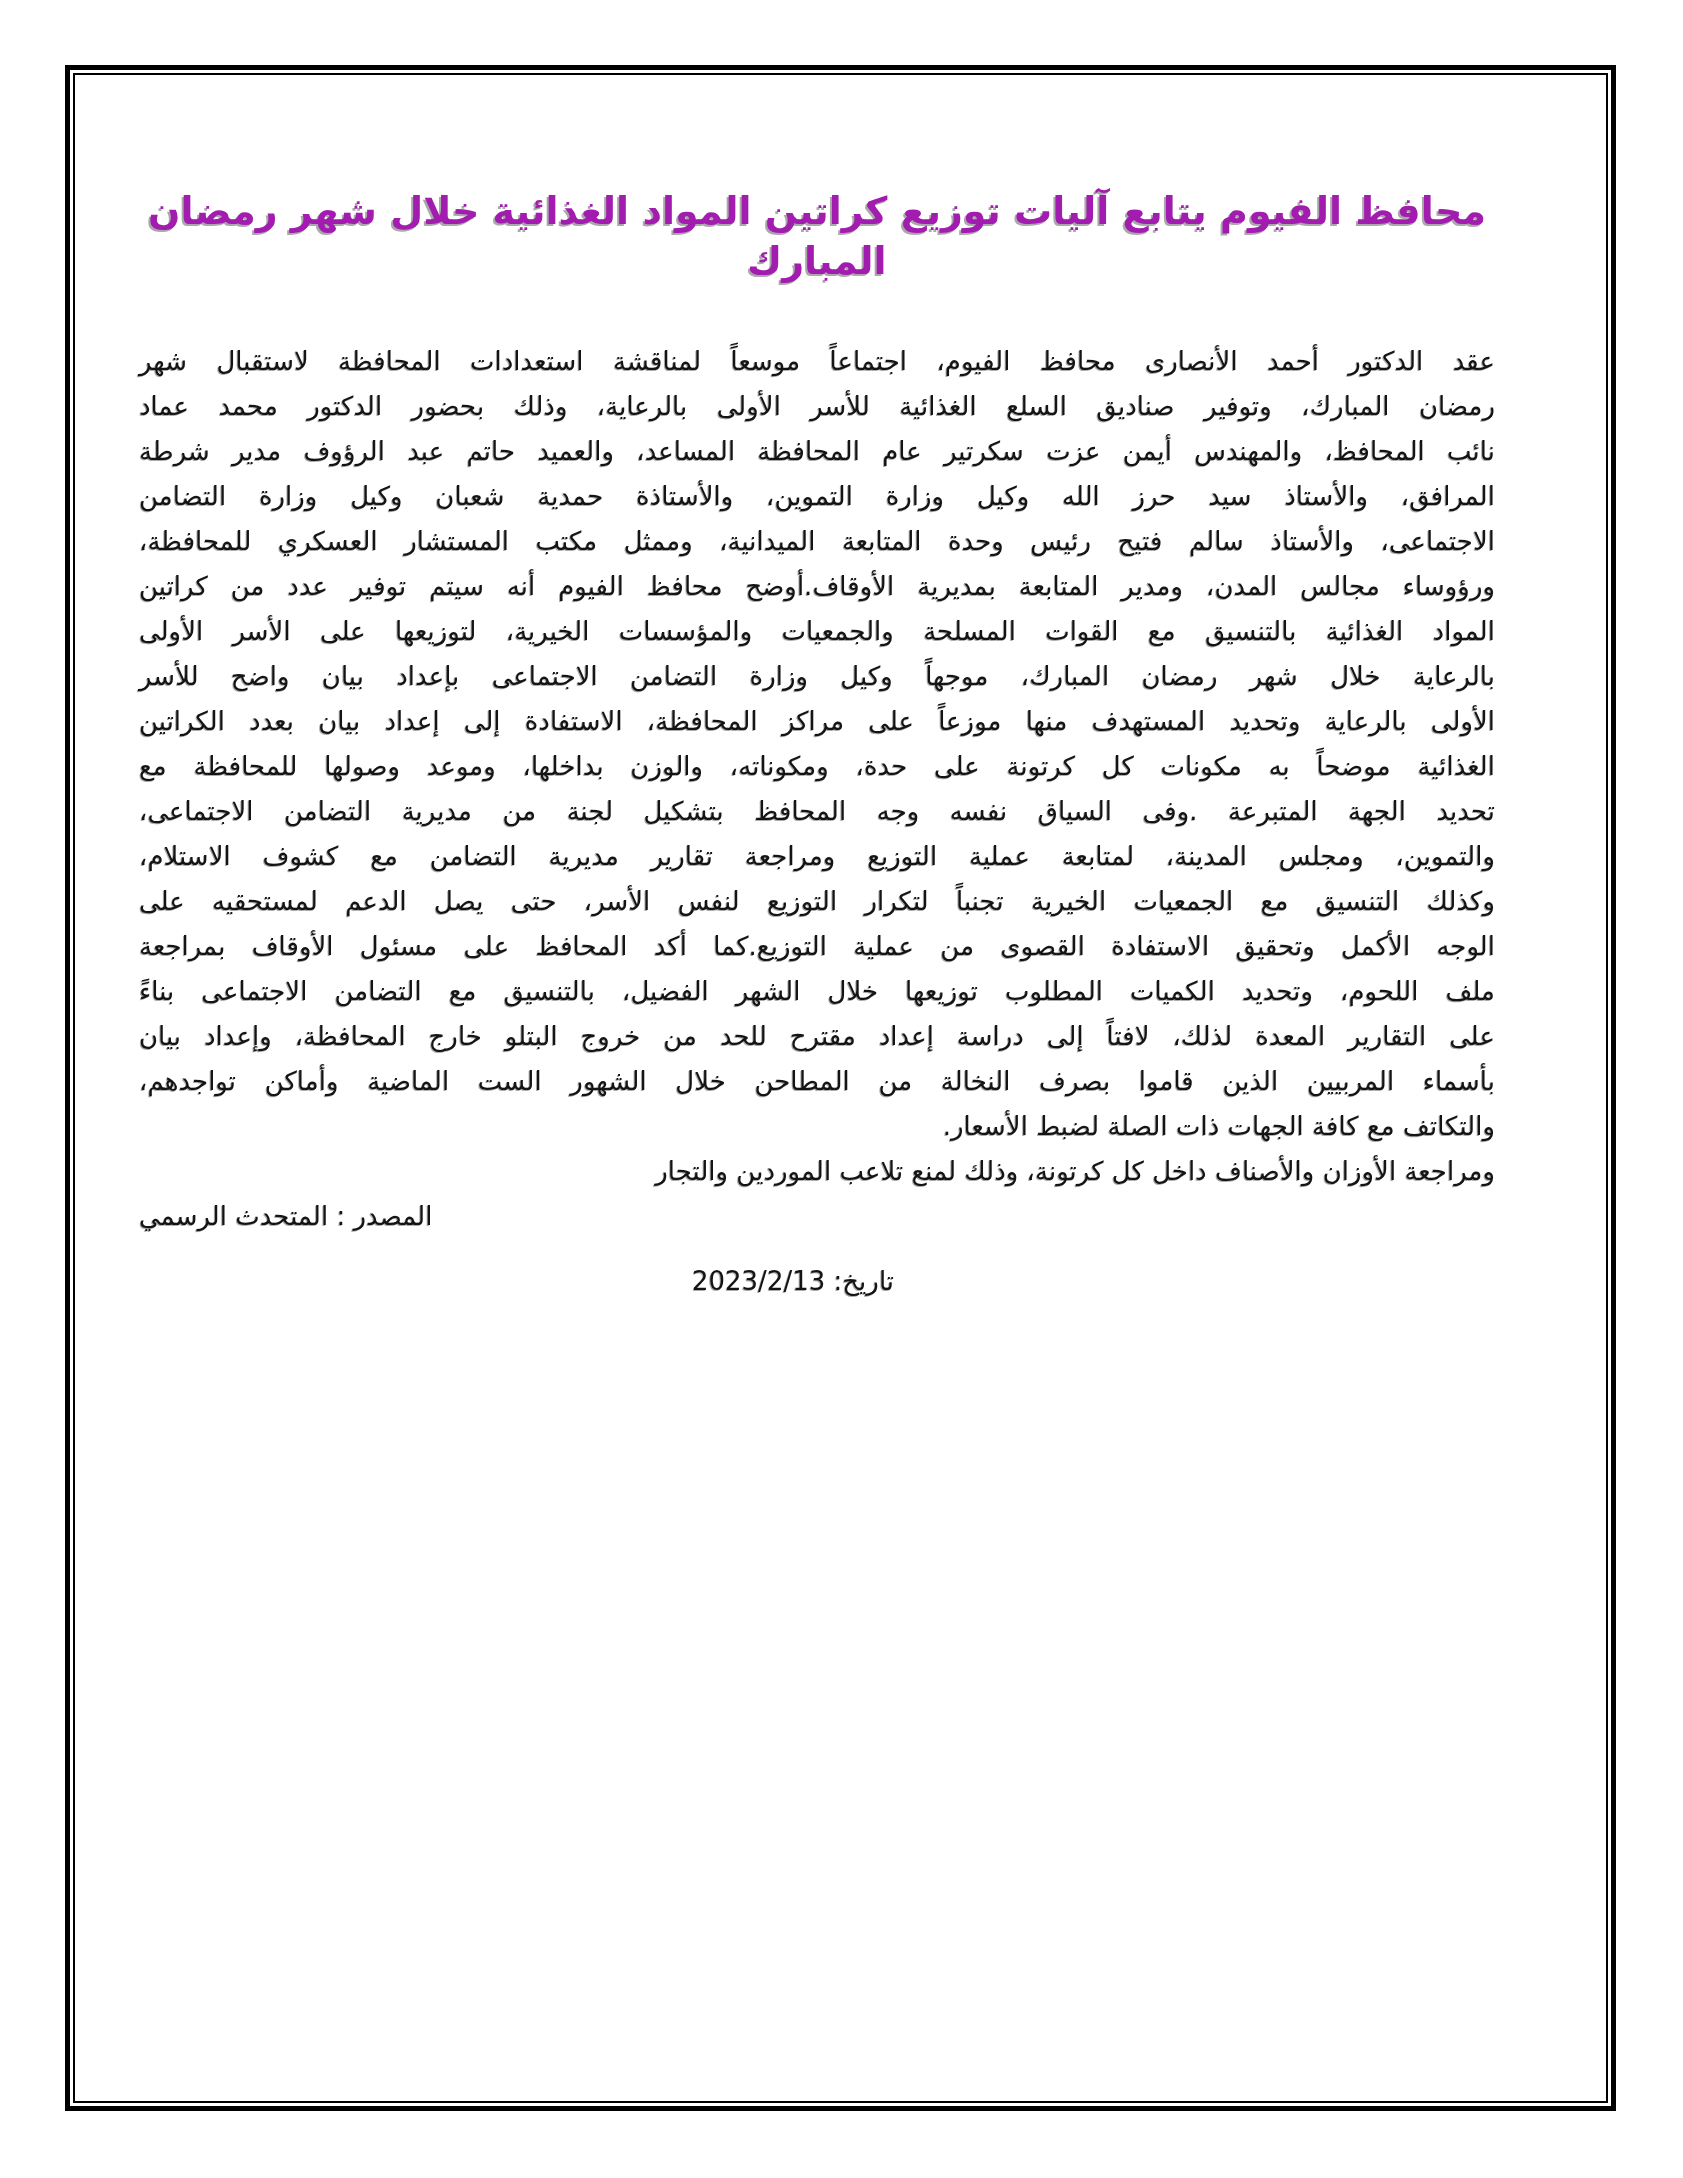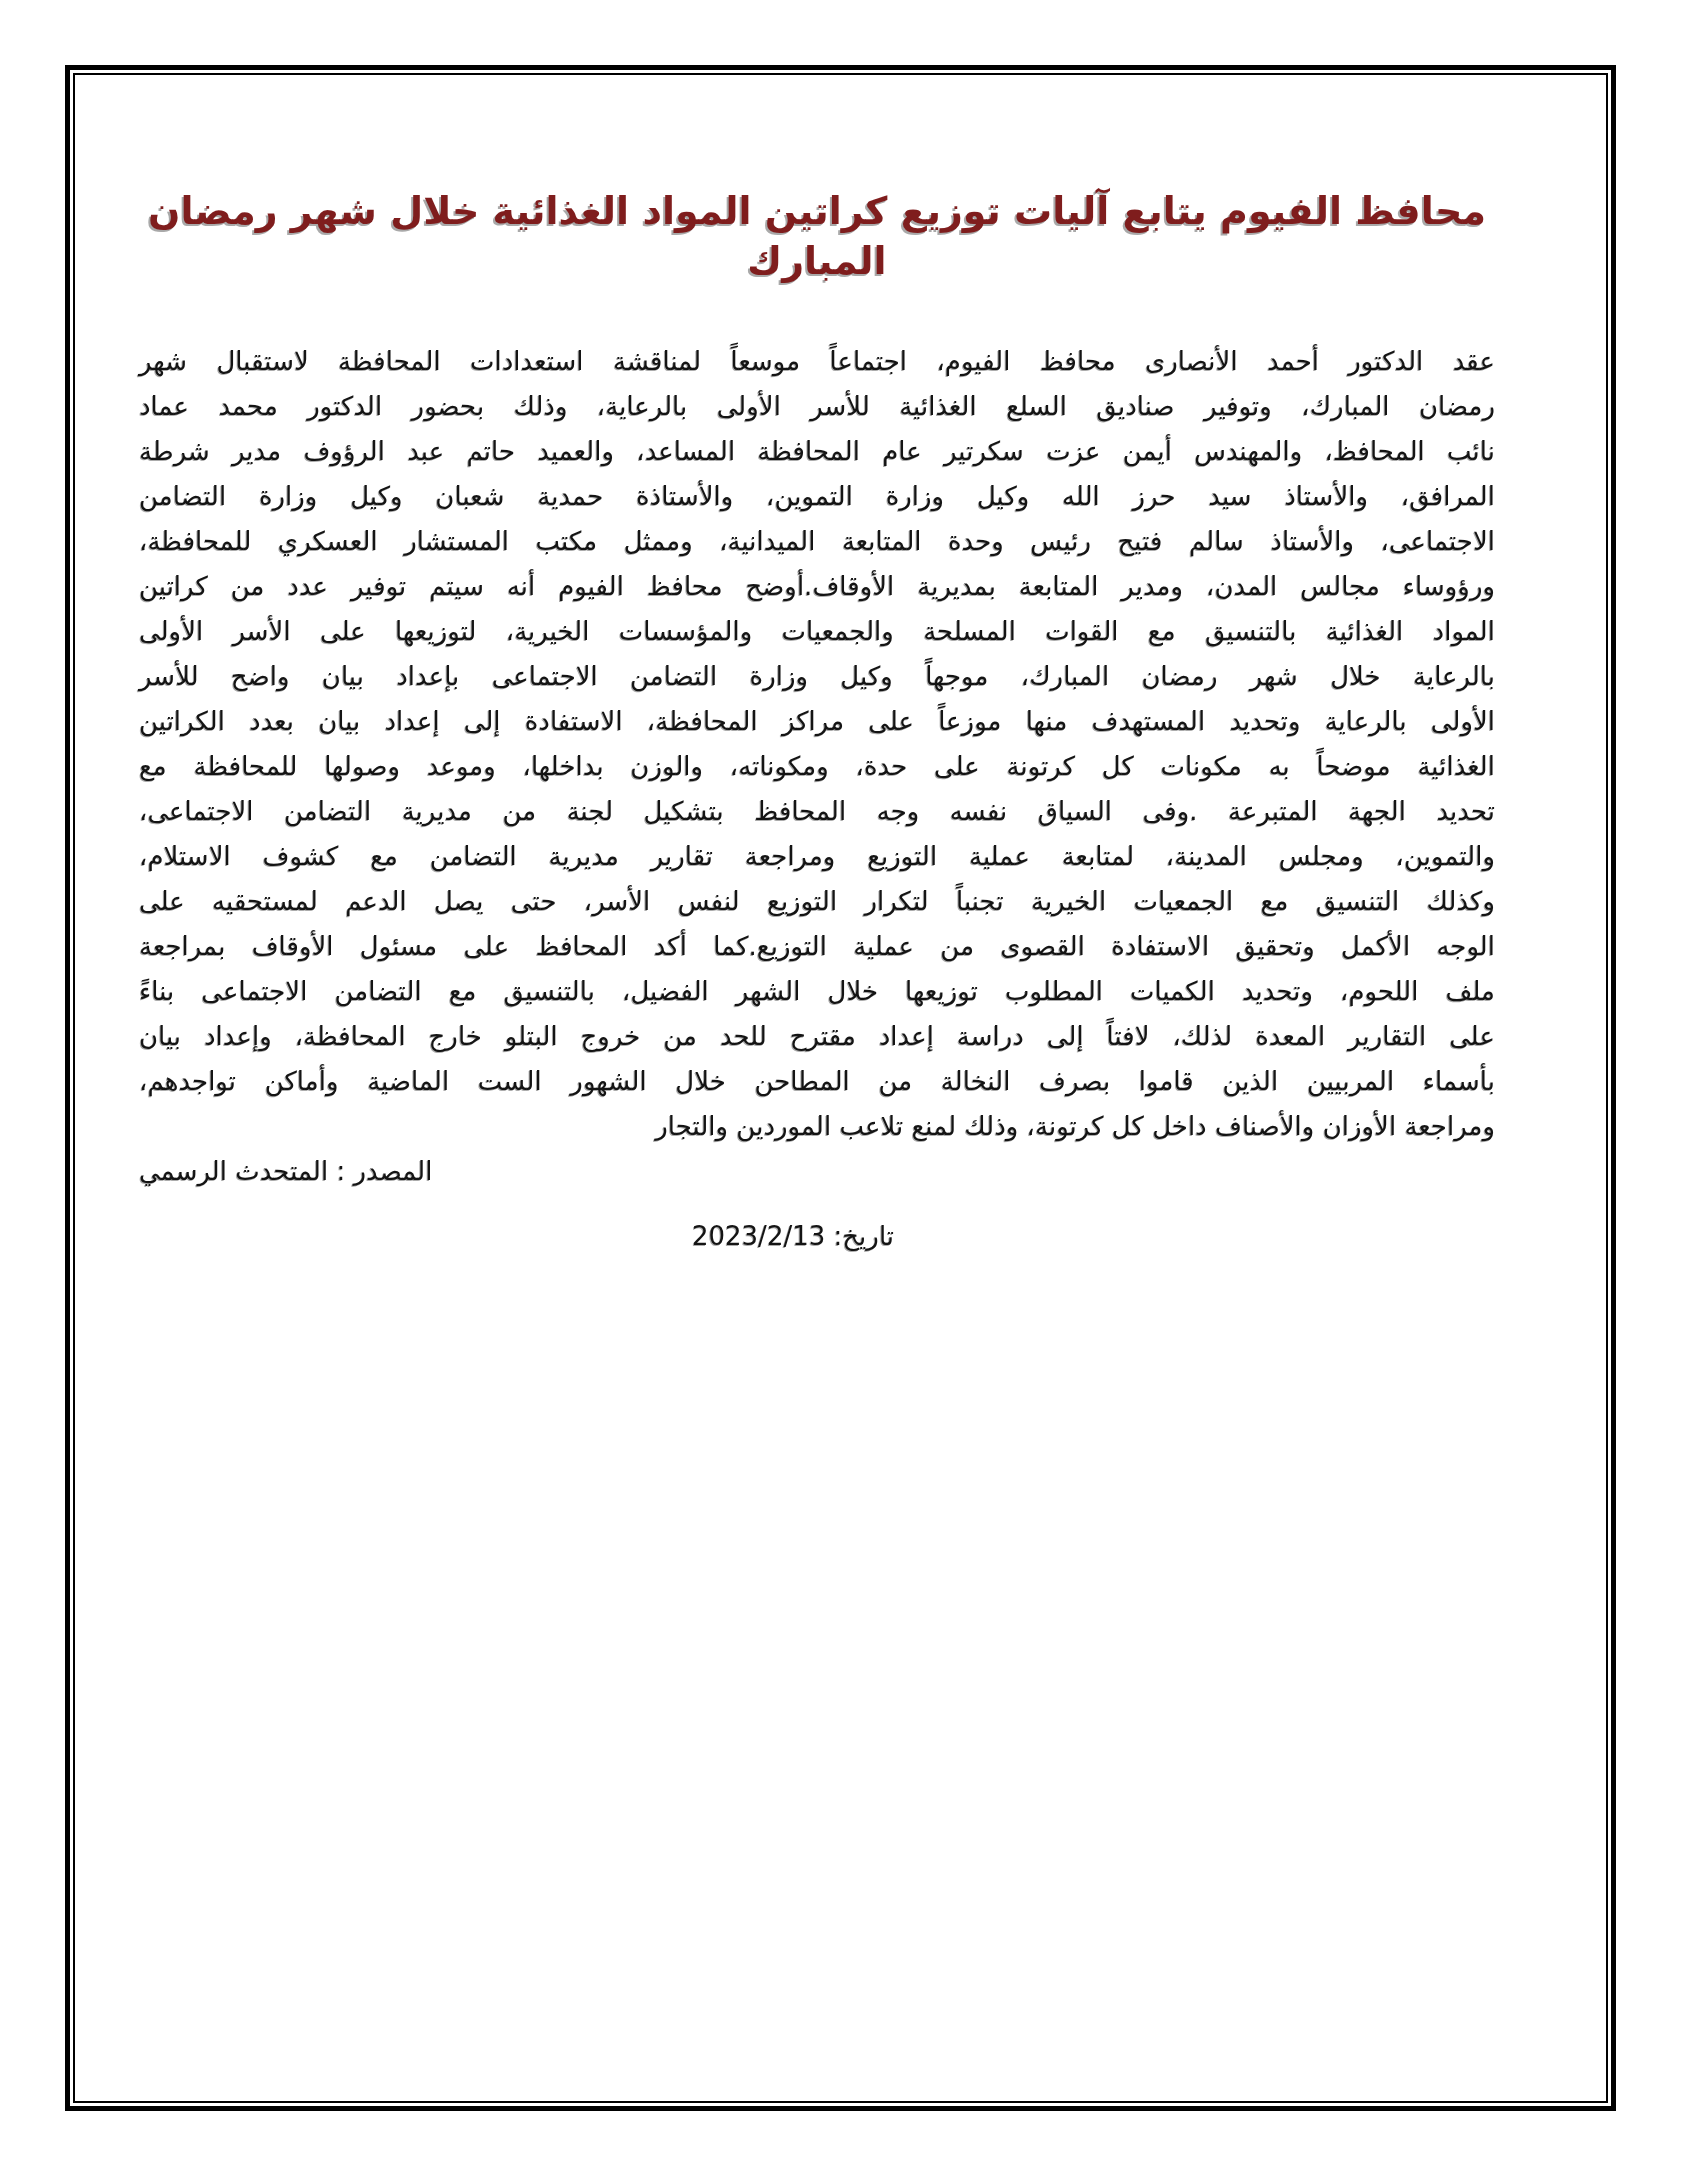--- a/index.html
+++ b/index.html
@@ -70,21 +70,21 @@
   }
 </style>
 </head>
 <body>
 
 <div class="frame-outer">
   <div class="frame-inner"></div>
 </div>
 
 <div class="content" style="color: rgb(20, 20, 20);">
-  <div class="doc-title" style="color: #7f1d1d;">
+  <div class="doc-title" style="color: #a21caf;">
     <div>محافظ الفيوم يتابع آليات توزيع كراتين المواد الغذائية خلال شهر رمضان</div>
     <div>المبارك</div>
   </div>
 
   <div class="body-block">
     <div>
         <div class="line">عقد الدكتور أحمد الأنصارى محافظ الفيوم، اجتماعاً موسعاً لمناقشة استعدادات المحافظة لاستقبال شهر</div>
         <div class="line">رمضان المبارك، وتوفير صناديق السلع الغذائية للأسر الأولى بالرعاية، وذلك بحضور الدكتور محمد عماد</div>
         <div class="line">نائب المحافظ، والمهندس أيمن عزت سكرتير عام المحافظة المساعد، والعميد حاتم عبد الرؤوف مدير شرطة</div>
         <div class="line">المرافق، والأستاذ سيد حرز الله وكيل وزارة التموين، والأستاذة حمدية شعبان وكيل وزارة التضامن</div>
@@ -94,19 +94,20 @@
         <div class="line">بالرعاية خلال شهر رمضان المبارك، موجهاً وكيل وزارة التضامن الاجتماعى بإعداد بيان واضح للأسر</div>
         <div class="line">الأولى بالرعاية وتحديد المستهدف منها موزعاً على مراكز المحافظة، الاستفادة إلى إعداد بيان بعدد الكراتين</div>
         <div class="line">الغذائية موضحاً به مكونات كل كرتونة على حدة، ومكوناته، والوزن بداخلها، وموعد وصولها للمحافظة مع</div>
         <div class="line">تحديد الجهة المتبرعة .وفى السياق نفسه وجه المحافظ بتشكيل لجنة من مديرية التضامن الاجتماعى،</div>
         <div class="line">والتموين، ومجلس المدينة، لمتابعة عملية التوزيع ومراجعة تقارير مديرية التضامن مع كشوف الاستلام،</div>
         <div class="line">وكذلك التنسيق مع الجمعيات الخيرية تجنباً لتكرار التوزيع لنفس الأسر، حتى يصل الدعم لمستحقيه على</div>
         <div class="line">الوجه الأكمل وتحقيق الاستفادة القصوى من عملية التوزيع.كما أكد المحافظ على مسئول الأوقاف بمراجعة</div>
         <div class="line">ملف اللحوم، وتحديد الكميات المطلوب توزيعها خلال الشهر الفضيل، بالتنسيق مع التضامن الاجتماعى بناءً</div>
         <div class="line">على التقارير المعدة لذلك، لافتاً إلى دراسة إعداد مقترح للحد من خروج البتلو خارج المحافظة، وإعداد بيان</div>
         <div class="line">بأسماء المربيين الذين قاموا بصرف النخالة من المطاحن خلال الشهور الست الماضية وأماكن تواجدهم،</div>
+        <div class="line end">والتكاتف مع كافة الجهات ذات الصلة لضبط الأسعار.</div>
         <div class="line end">ومراجعة الأوزان والأصناف داخل كل كرتونة، وذلك لمنع تلاعب الموردين والتجار</div>
       </div>
     <div class="source-line">المصدر : المتحدث الرسمي</div>
     <div class="date-line">تاريخ: 2023/2/13</div>
   </div>
 </div>
 
 
 </body></html>

